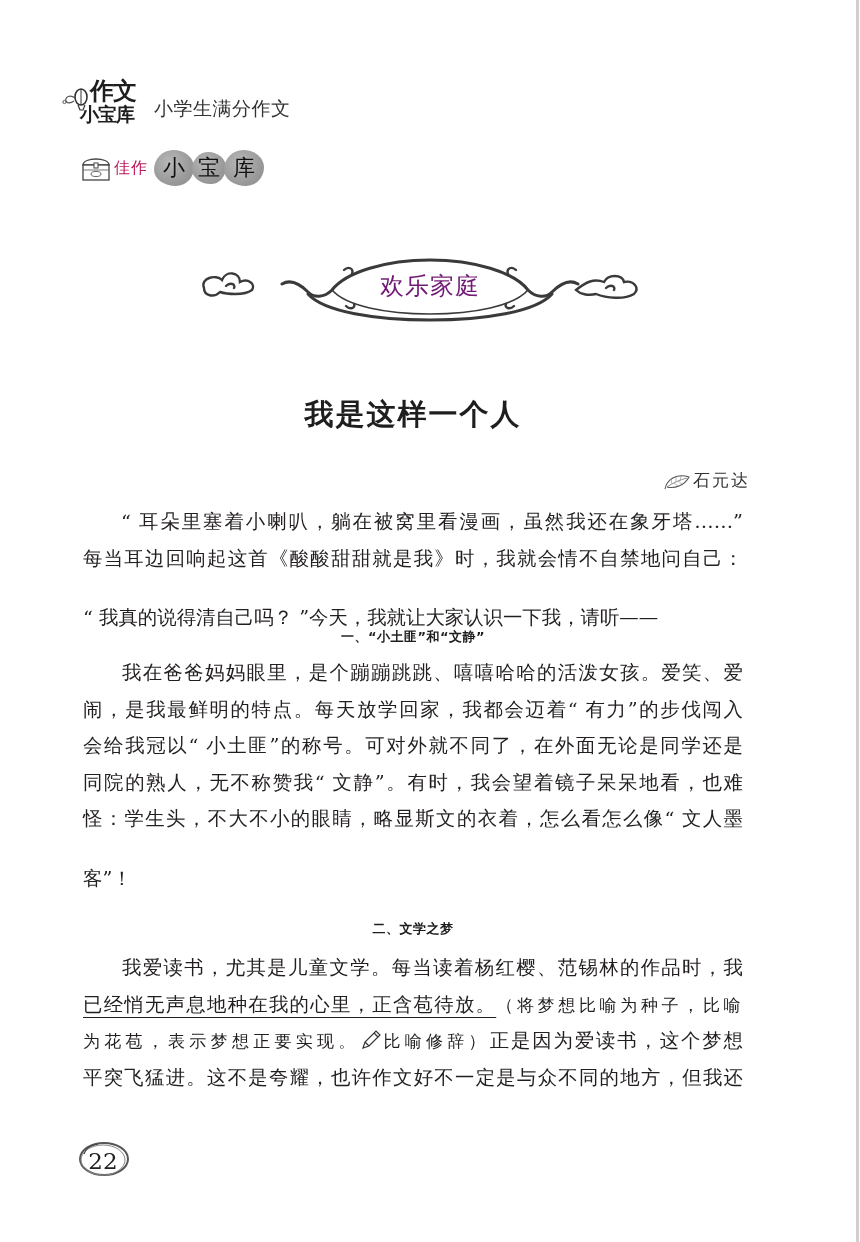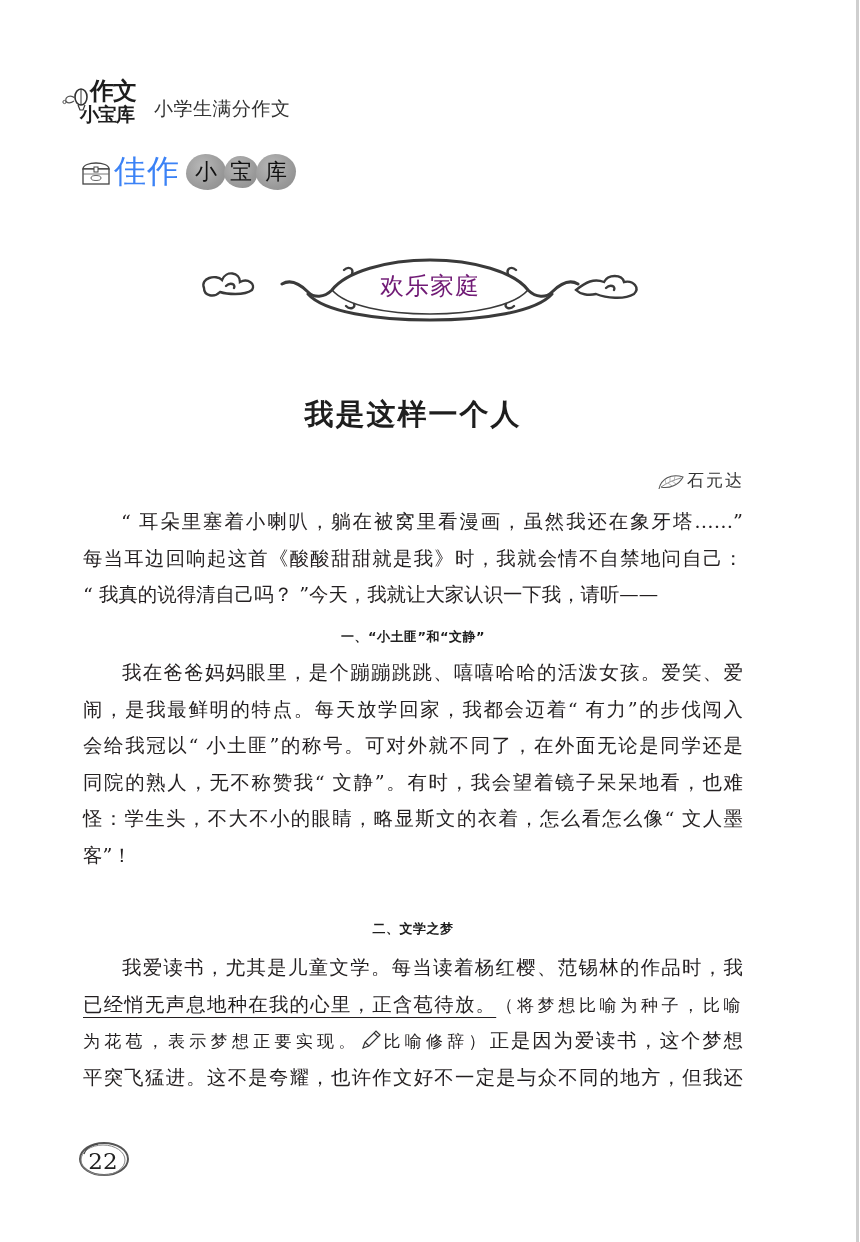--- a/index.html
+++ b/index.html
@@ -12,44 +12,44 @@
   
   .brand { position: absolute; left: 62px; top: 78px; height: 52px; display: flex; align-items: flex-end; }
   .brand-logo { position: relative; width: 88px; height: 52px; }
   .brand-logo .balloon { position: absolute; left: 0; top: 10px; }
   .brand-logo .l1 { position: absolute; left: 28px; top: 0; font-family: "DejaVu Sans", sans-serif; font-weight: 900; font-size: 24px; letter-spacing: -1px; line-height: 26px; color:#1e1e1e; }
   .brand-logo .l2 { position: absolute; left: 18px; top: 26px; font-family: Liberation Sans, sans-serif; font-weight: 900; font-size: 19px; letter-spacing: -1px; line-height: 22px; color:#1e1e1e; }
   .brand-sub { font-family: "DejaVu Sans", sans-serif; font-size: 19px; color: #333; margin-left: 4px; margin-bottom: 8px; letter-spacing: 0.5px; }
 
   .section-head { position: absolute; left: 80px; top: 150px; display: flex; align-items: center; }
   .section-head .chest { width: 32px; height: 30px; margin-right: 2px; }
-  .section-head .jia { font-family: Liberation Serif, serif; font-size: 32px; color: #3b82f6; margin-right: 6px; letter-spacing: 1px;}
+  .section-head .jia { font-family: Liberation Serif, serif; font-size: 16px; color: #be185d; margin-right: 6px; letter-spacing: 1px;}
   .stone { width: 34px; height: 32px; border-radius: 48% 52% 45% 55% / 55% 48% 52% 45%;
     background: radial-gradient(circle at 40% 35%, #b8b8b8 0%, #9a9a9a 60%, #8a8a8a 100%);
     display: inline-flex; align-items: center; justify-content: center;
     font-family: "DejaVu Sans", sans-serif; font-size: 22px; color: #111; margin-right: -2px; }
   .stone.big { width: 40px; height: 36px; }
 
   
   .banner { position: absolute; left: 196px; top: 248px; width: 468px; height: 82px; }
   .banner-title { position: absolute; left: 0; right: 0; top: 22px; text-align: center; font-size: 24px; color: #701a75; letter-spacing: 1px;
     font-family: "DejaVu Serif", serif; }
 
   
   .article-title { position: absolute; left: 0; width: 826px; top: 395px; text-align: center;
     font-family: "DejaVu Sans", sans-serif; font-weight: bold; font-size: 29px; letter-spacing: 2px; color: #1e1e1e; }
-  .author { position: absolute; right: 116px; top: 469px; display: flex; align-items: center; font-size: 17px; color: #333; letter-spacing: 2px; }
+  .author { position: absolute; right: 110px; top: 469px; display: flex; align-items: center; font-size: 17px; color: #333; letter-spacing: 2px; }
   .author svg { margin-right: 2px; }
 
   .body-text { position: absolute; left: 83px; width: 660px; font-size: 19.4px; line-height: 36.6px; color: #231f20; text-align: justify; }
   .sub-head { font-family: "DejaVu Sans", sans-serif; font-weight: bold; font-size: 13px; text-align: center; color:#1e1e1e; letter-spacing: 0.5px; }
   .ul { text-decoration: underline; text-decoration-thickness: 1.3px; text-underline-offset: 6px; }
   .note { font-size: 17px; letter-spacing: 2.4px; }
   .line { white-space: nowrap; display: block; text-align: justify; text-align-last: justify; }
-  .line.last { text-align-last: left; }
+  .line.last { text-align-last: left; margin-top: 23px; }
 
   .pagenum { position: absolute; left: 76px; top: 1140px; width: 54px; height: 38px; }
   .pagenum span { position: absolute; left: 0; right: 0; top: 8px; text-align: center; font-size: 23px; color: #222; font-family: "DejaVu Serif", serif; }
 </style>
 </head>
 <body>
 
 <div class="right-edge"></div>
 
 <div class="brand">

